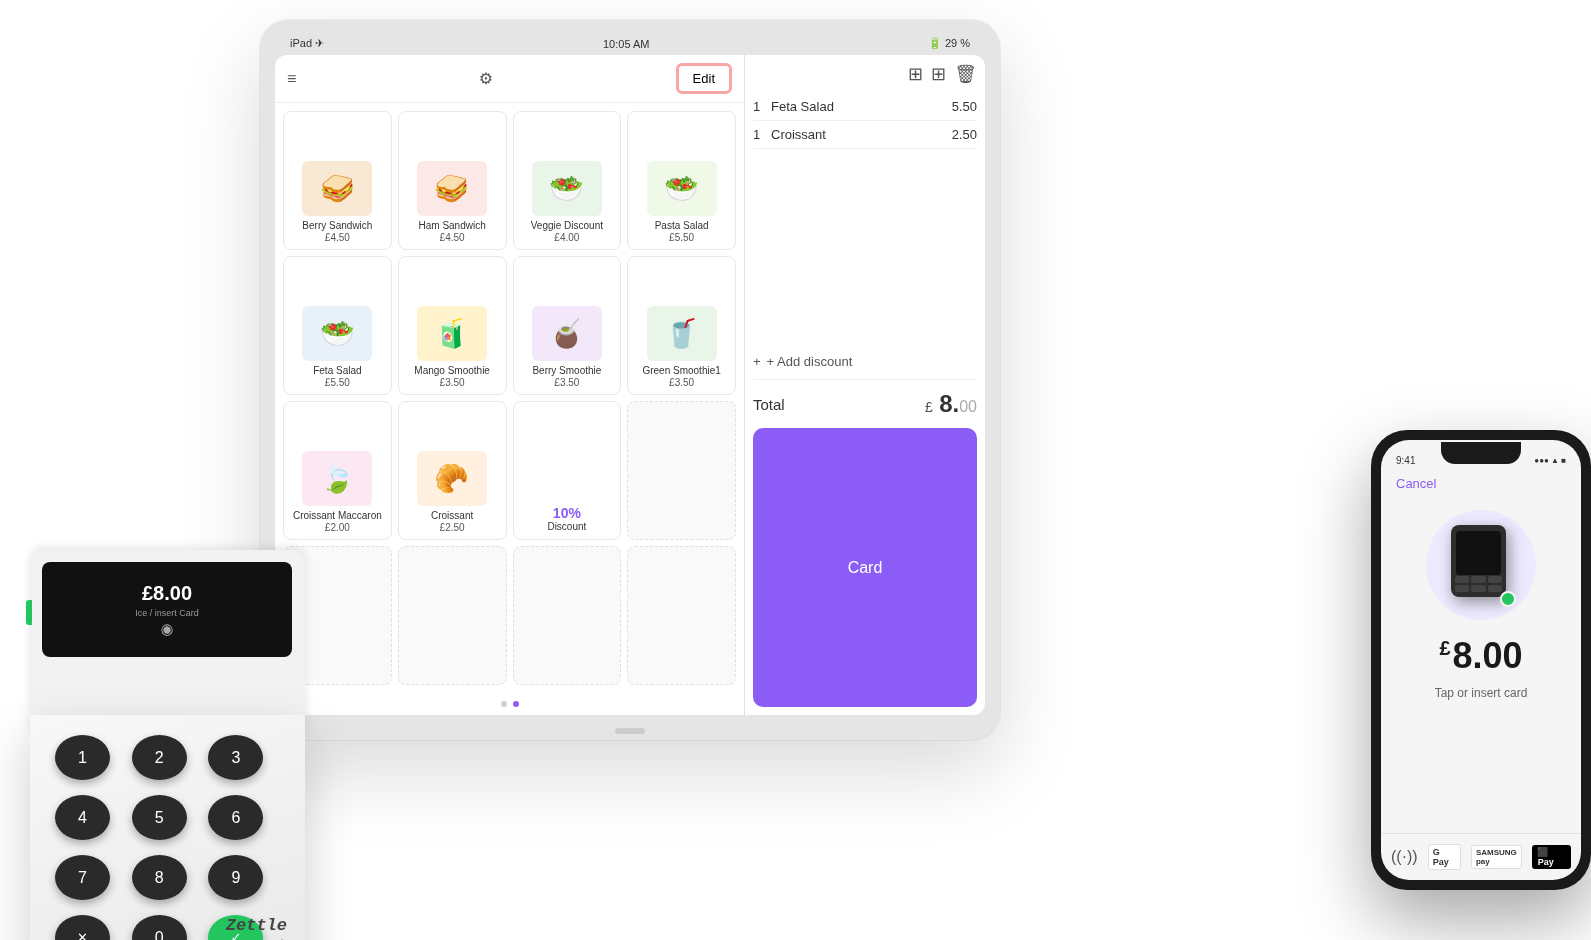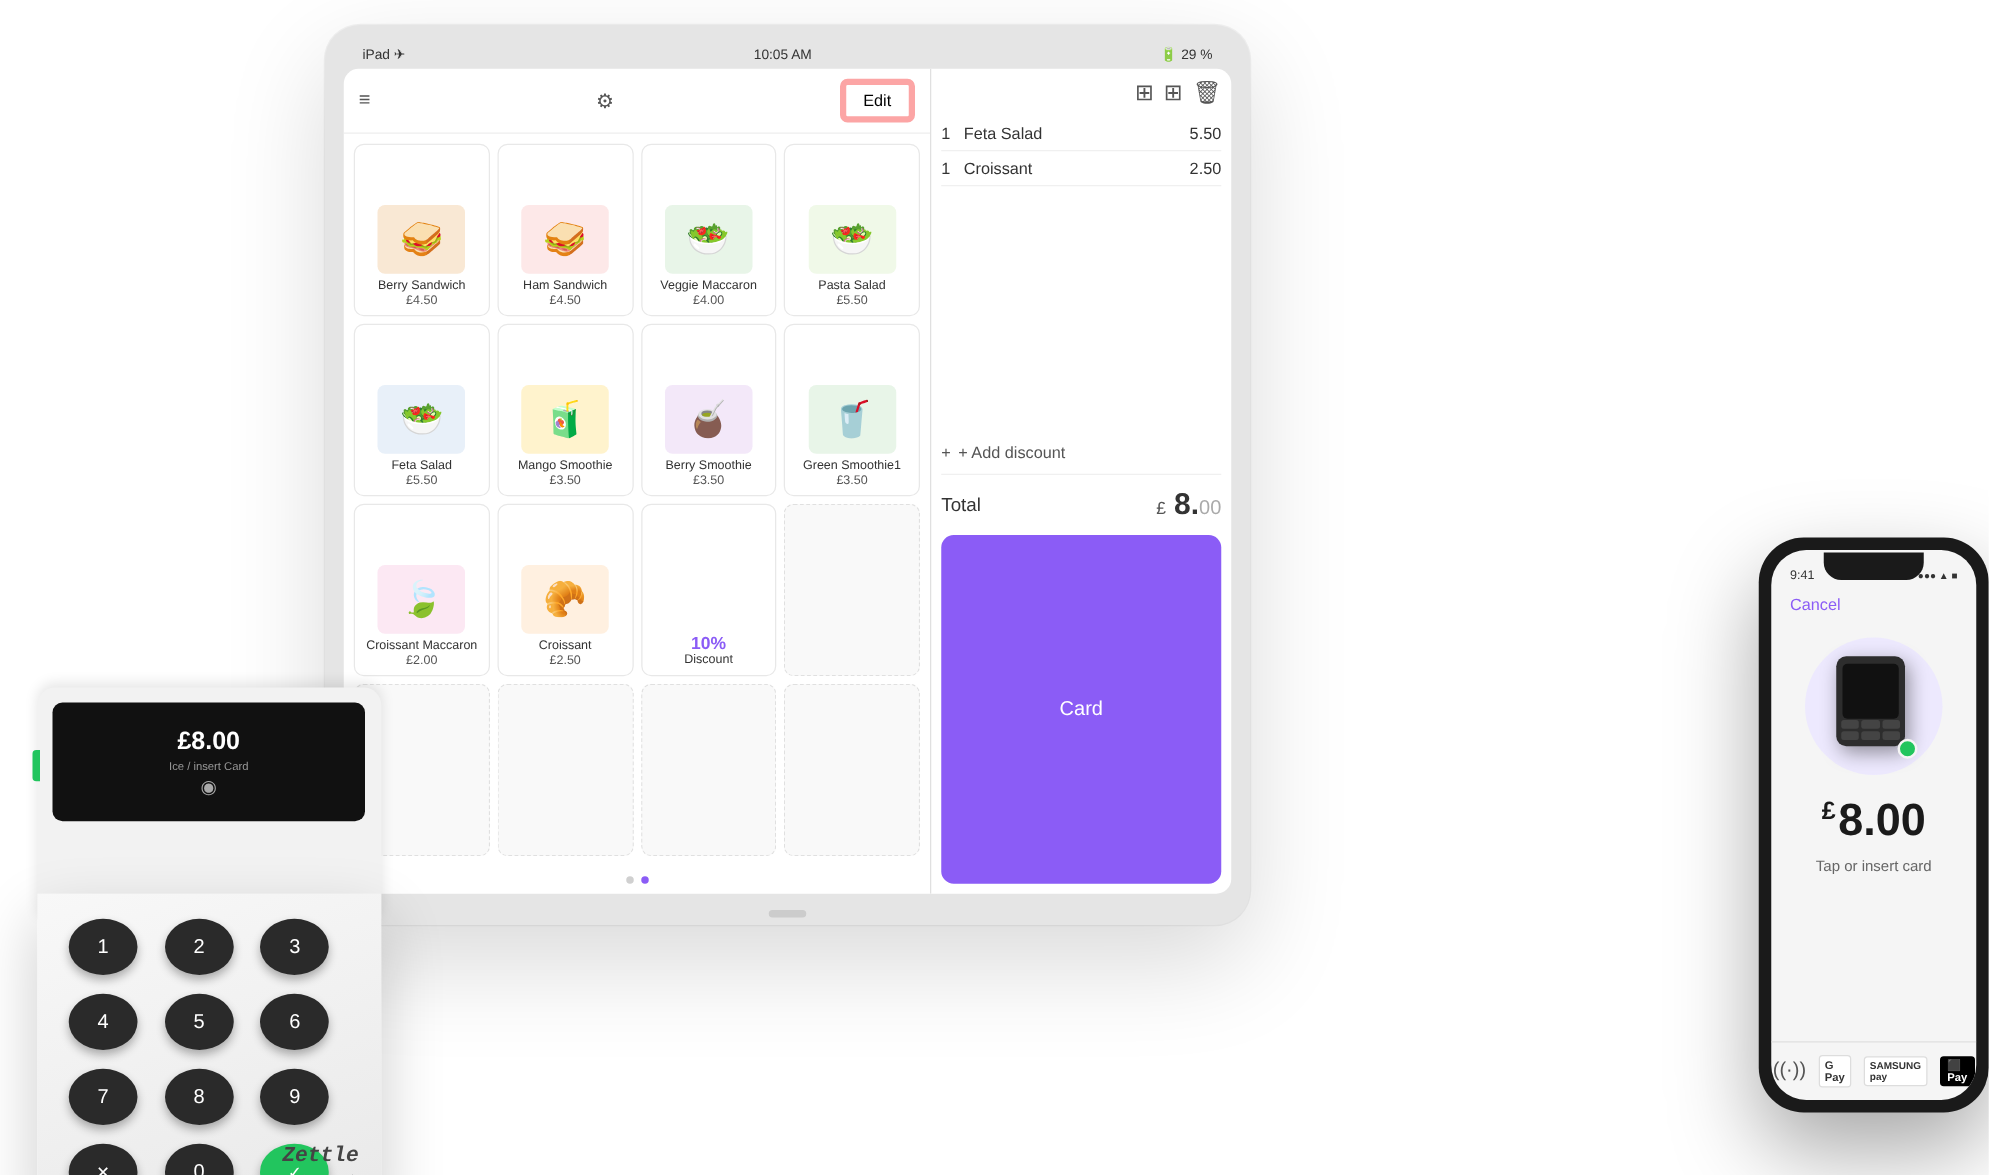--- a/index.html
+++ b/index.html
@@ -102,21 +102,21 @@
     .product-toolbar {
       display: flex;
       align-items: center;
       padding: 8px 12px;
       border-bottom: 1px solid #eee;
       gap: 8px;
     }
 
     .toolbar-btn {
       padding: 5px 14px;
-      border: 5px solid #fca5a5;
+      border: 3px solid #fca5a5;
       border-radius: 6px;
       background: white;
       font-size: 13px;
       cursor: pointer;
     }
 
     .toolbar-icon {
       font-size: 16px;
       color: #555;
       cursor: pointer;
@@ -318,21 +318,21 @@
       padding: 14px;
       font-size: 16px;
       border-radius: 10px;
     }
 
     
     .phone-container {
       position: absolute;
       right: 0;
       bottom: 50px;
-      width: 184px;
+      width: 220px;
       height: 460px;
       z-index: 20;
     }
 
     .phone-frame {
       width: 100%;
       height: 100%;
       background: #1a1a1a;
       border-radius: 36px;
       box-shadow: 0 30px 70px rgba(0,0,0,0.35);
@@ -537,21 +537,21 @@
             <div class="product-name">Berry Sandwich</div>
             <div class="product-price">£4.50</div>
           </div>
           <div class="product-item">
             <div class="product-image food-ham">🥪</div>
             <div class="product-name">Ham Sandwich</div>
             <div class="product-price">£4.50</div>
           </div>
           <div class="product-item">
             <div class="product-image food-veggie">🥗</div>
-            <div class="product-name">Veggie Maccaron</div>
+            <div class="product-name">Veggie Discount</div>
             <div class="product-price">£4.00</div>
           </div>
           <div class="product-item">
             <div class="product-image food-pasta">🥗</div>
             <div class="product-name">Pasta Salad</div>
             <div class="product-price">£5.50</div>
           </div>
 
           <div class="product-item">
             <div class="product-image food-feta">🥗</div>

